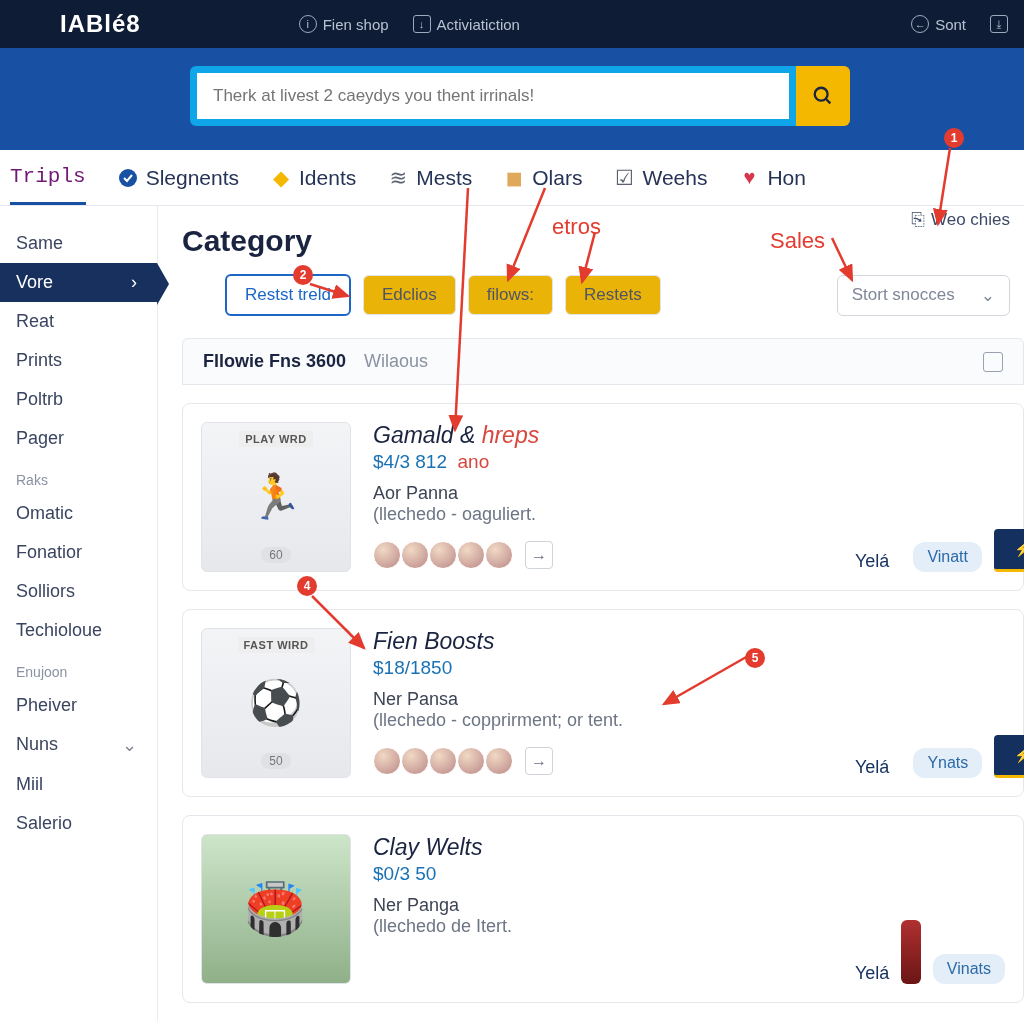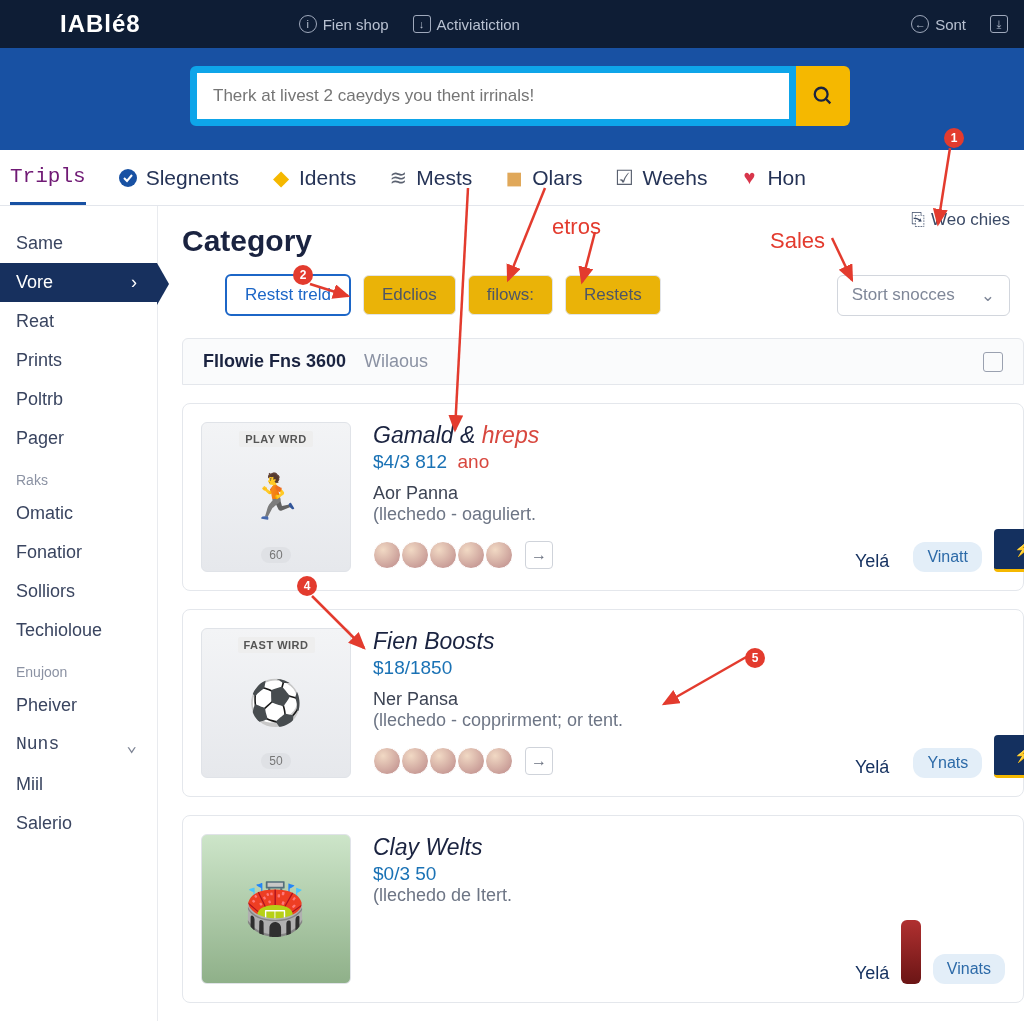--- a/index.html
+++ b/index.html
@@ -29,21 +29,21 @@
   .arrow-svg { position: absolute; pointer-events: none; }
   .anno-text { position: absolute; color: #e33b2e; font-size: 22px; pointer-events: none; }
   
   .body { display: flex; }
   .sidebar { width: 158px; border-right: 1px solid #e9ebef; padding: 18px 0 18px 12px; font-size: 18px; }
   .side-item { padding: 9px 4px; color: #3a4560; cursor: pointer; }
   .side-group { font-size: 14px; color: #8b92a3; padding: 14px 4px 6px; }
   .side-item.active { background: #17305e; color: #fff; margin-left: -12px; padding-left: 16px; position: relative; }
   .side-item.active::after { content: ""; position: absolute; right: -12px; top: 0; border-left: 12px solid #17305e; border-top: 21px solid transparent; border-bottom: 21px solid transparent; }
   .side-item .chev { float: right; margin-right: 16px; color: #fff; }
-  .side-item.exp { display: flex; justify-content: space-between; padding-right: 20px; font-family: Liberation Mono, monospace; }
+  .side-item.exp { display: flex; justify-content: space-between; padding-right: 20px; }
   .side-item.exp .chev2 { color: #7d8494; }
   
   .main { flex: 1; padding: 18px 0 18px 24px; position: relative; }
   .page-title { font-size: 30px; font-weight: 700; color: #1a2340; margin-bottom: 16px; }
   .chips { display: flex; gap: 12px; align-items: center; }
   .chip { padding: 9px 18px; border-radius: 6px; background: #eab308; color: #4e5666; font-size: 17px; cursor: pointer; border: 1px solid #e2e4e8; }
   .chip.active { background: #fff; border: 2px solid #1c66c7; color: #1c66c7; font-weight: 500; margin-left: 43px; }
   .sort { margin-left: auto; margin-right: 14px; border: 1px solid #d2d6dd; border-radius: 6px; padding: 9px 14px; color: #7f8798; font-size: 17px; display: flex; align-items: center; gap: 26px; cursor: pointer; }
   .topright-link { position: absolute; right: 14px; top: 4px; color: #3b4a66; font-size: 17px; display: flex; align-items: center; gap: 6px; cursor: pointer; }
   
@@ -269,20 +269,21 @@
 
     <div class="card">
       <div class="thumb" style="background:linear-gradient(#cde5c9,#8fb089)">
         <span class="player" style="font-size:50px">🏟️</span>
       </div>
       <div class="card-body">
         <div class="card-title">
           <span>Clay Welts</span>
         </div>
         <div class="price">$0/3 50</div>
+        <div class="meta1">Ner Panga</div>
         <div class="meta2">(llechedo de Itert.</div>
 
       </div>
       <div class="card-right">
         <div class="badge-y">Yelá</div>
         <div class="seller" style="background:linear-gradient(#b03030,#6b1515)"></div>
         <div class="badge-v">Vinats</div>
 
       </div>
     </div>

